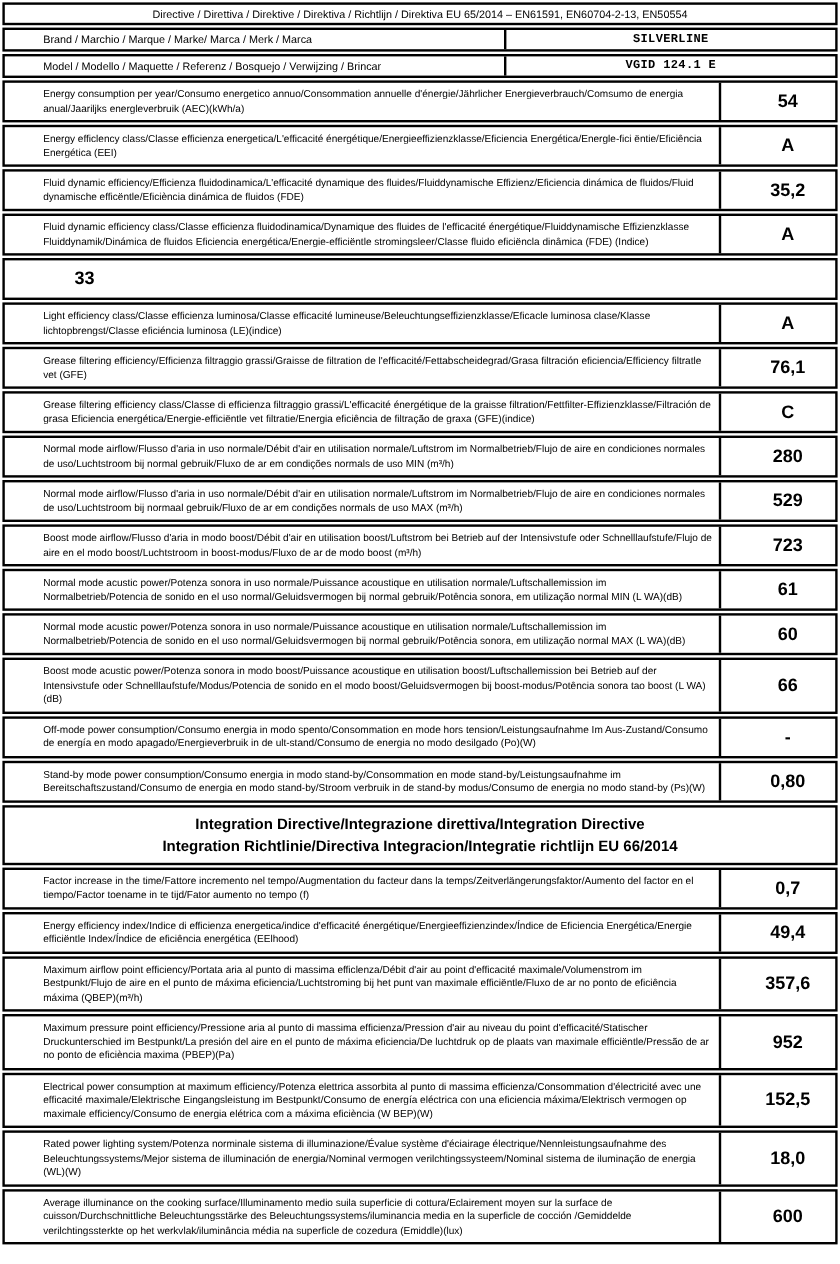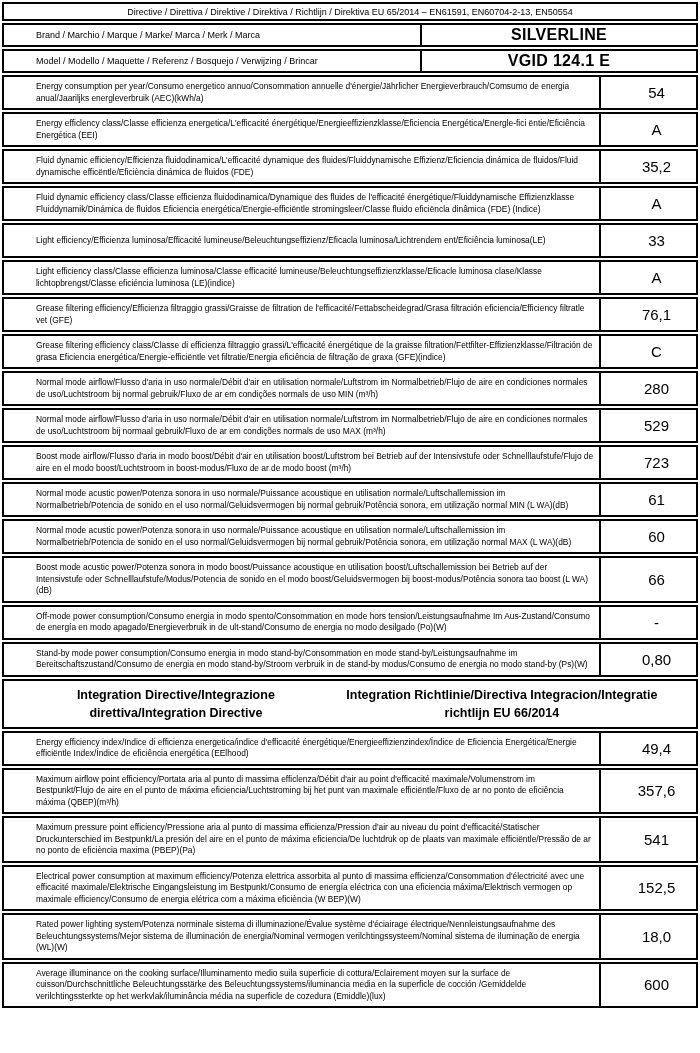--- a/index.html
+++ b/index.html
@@ -40,48 +40,49 @@
     padding: 3px 5px;
     display: flex;
     align-items: center;
   }
   .row.ident .cell.ident-value {
     flex: 1;
     display: flex;
     align-items: center;
     justify-content: center;
     font-weight: 700;
-    font-size: 16px;
+    font-size: 10px;
     letter-spacing: 0.3px;
     padding: 1px 2px;
+    font-family: Liberation Mono, monospace;
   }
   
   .row.data-row { min-height: 35px; gap: 16px; }
   .cell.label {
     flex: 1 1 auto;
     border-right: 2px solid #000000;
     font-size: 8.4px;
     line-height: 11.5px;
     padding: 4px 5px;
     display: flex;
     align-items: center;
   }
   .cell.value {
     flex: 0 0 79px;
     display: flex;
     align-items: center;
     justify-content: center;
-    font-weight: 400;
+    font-weight: 700;
     font-size: 15px;
     padding: 1px 2px;
     text-align: center;
   }
   
   .row.section-row {
-    flex-direction: row;
+    flex-direction: column;
     justify-content: center;
     text-align: center;
     padding: 5px 20px;
     min-height: 46px;
   }
   .section-line {
     font-weight: 700;
     font-size: 12.5px;
     line-height: 18px;
   }
@@ -116,21 +117,20 @@
       </div>
       <div class="row data-row">
         <div class="cell label">Fluid dynamic efficiency/Efficienza fluidodinamica/L'efficacité dynamique des fluides/Fluiddynamische Effizienz/Eficiencia dinámica de fluidos/Fluid dynamische efficëntle/Eficiència dinámica de fluidos (FDE)</div>
         <div class="cell value">35,2</div>
       </div>
       <div class="row data-row">
         <div class="cell label">Fluid dynamic efficiency class/Classe efficienza fluidodinamica/Dynamique des fluides de l'efficacité énergétique/Fluiddynamische Effizienzklasse Fluiddynamik/Dinámica de fluidos Eficiencia energética/Energie-efficiëntle stromingsleer/Classe fluido eficiëncla dinâmica (FDE) (Indice)</div>
         <div class="cell value">A</div>
       </div>
       <div class="row data-row">
-        <div class="cell label">Light efficiency/Efficienza luminosa/Efficacité lumineuse/Beleuchtungseffizienz/Eficacla luminosa/Lichtrendem ent/Eficiência luminosa(LE)</div>
         <div class="cell value">33</div>
       </div>
       <div class="row data-row">
         <div class="cell label">Light efficiency class/Classe efficienza luminosa/Classe efficacité lumineuse/Beleuchtungseffizienzklasse/Eficacle luminosa clase/Klasse lichtopbrengst/Classe eficiéncia luminosa (LE)(indice)</div>
         <div class="cell value">A</div>
       </div>
       <div class="row data-row">
         <div class="cell label">Grease filtering efficiency/Efficienza filtraggio grassi/Graisse de filtration de l'efficacité/Fettabscheidegrad/Grasa filtración eficiencia/Efficiency filtratle vet (GFE)</div>
         <div class="cell value">76,1</div>
       </div>
@@ -168,30 +168,34 @@
       </div>
       <div class="row data-row">
         <div class="cell label">Stand-by mode power consumption/Consumo energia in modo stand-by/Consommation en mode stand-by/Leistungsaufnahme im Bereitschaftszustand/Consumo de energia en modo stand-by/Stroom verbruik in de stand-by modus/Consumo de energia no modo stand-by  (Ps)(W)</div>
         <div class="cell value">0,80</div>
       </div>
       <div class="row section-row">
         <div class="section-line">Integration Directive/Integrazione direttiva/Integration Directive</div>
         <div class="section-line">Integration Richtlinie/Directiva Integracion/Integratie richtlijn EU 66/2014</div>
       </div>
       <div class="row data-row">
+        <div class="cell label">Factor increase in the time/Fattore incremento nel tempo/Augmentation du facteur dans la temps/Zeitverlängerungsfaktor/Aumento del factor en el tiempo/Factor toename in te tijd/Fator aumento no tempo (f)</div>
+        <div class="cell value">0,7</div>
+      </div>
+      <div class="row data-row">
         <div class="cell label">Energy efficiency index/Indice di efficienza energetica/indice d'efficacité énergétique/Energieeffizienzindex/Índice de Eficiencia Energética/Energie efficiëntle Index/Índice de eficiência energética (EElhood)</div>
         <div class="cell value">49,4</div>
       </div>
       <div class="row data-row">
         <div class="cell label">Maximum airflow point efficiency/Portata aria al punto di massima efficlenza/Débit d'air au point d'efficacité maximale/Volumenstrom im Bestpunkt/Flujo de aire en el punto de máxima eficiencia/Luchtstroming bij het punt van maximale efficiëntle/Fluxo de ar no ponto de eficiência máxima (QBEP)(m³/h)</div>
         <div class="cell value">357,6</div>
       </div>
       <div class="row data-row">
         <div class="cell label">Maximum pressure point efficiency/Pressione aria al punto di massima efficienza/Pression d'air au niveau du point d'efficacité/Statischer Druckunterschied im Bestpunkt/La presión del aire en el punto de máxima eficiencia/De luchtdruk op de plaats van maximale efficiëntle/Pressão de ar no ponto de eficiència maxima (PBEP)(Pa)</div>
-        <div class="cell value">541</div>
+        <div class="cell value">952</div>
       </div>
       <div class="row data-row">
         <div class="cell label">Electrical power consumption at maximum efficiency/Potenza elettrica assorbita al punto di massima efficienza/Consommation d'électricité avec une efficacité maximale/Elektrische Eingangsleistung im Bestpunkt/Consumo de energía eléctrica con una eficiencia máxima/Elektrisch vermogen op maximale efficiency/Consumo de energia elétrica com a máxima eficiència (W BEP)(W)</div>
         <div class="cell value">152,5</div>
       </div>
       <div class="row data-row">
         <div class="cell label">Rated power lighting system/Potenza norminale sistema di illuminazione/Évalue système d'éciairage électrique/Nennleistungsaufnahme des Beleuchtungssystems/Mejor sistema de illuminación de energia/Nominal vermogen verilchtingssysteem/Nominal sistema de iluminação de energia (WL)(W)</div>
         <div class="cell value">18,0</div>
       </div>
       <div class="row data-row">

